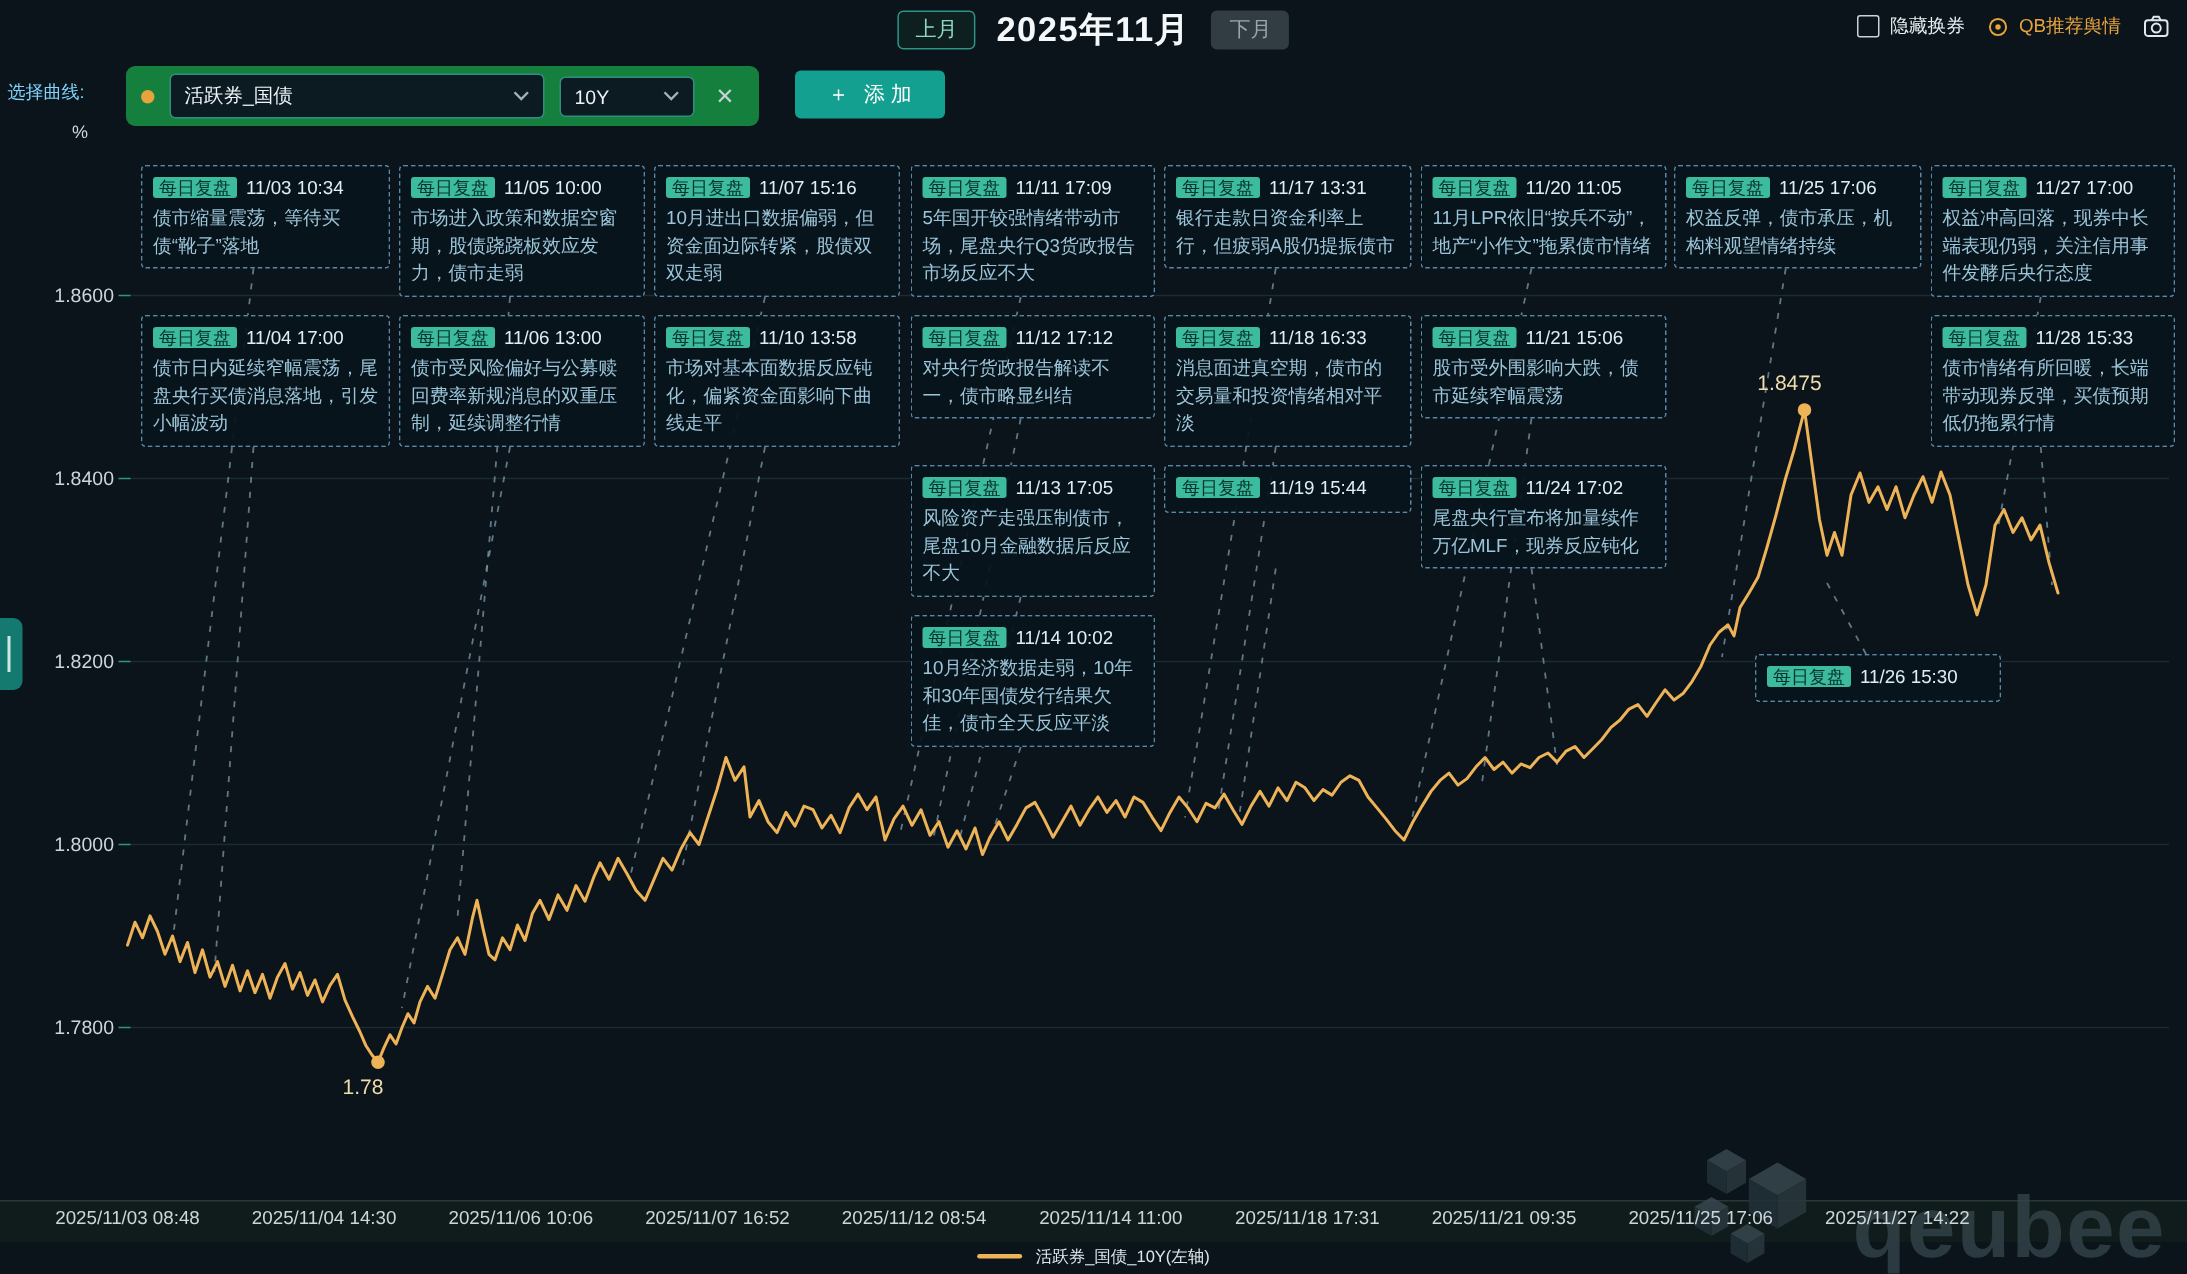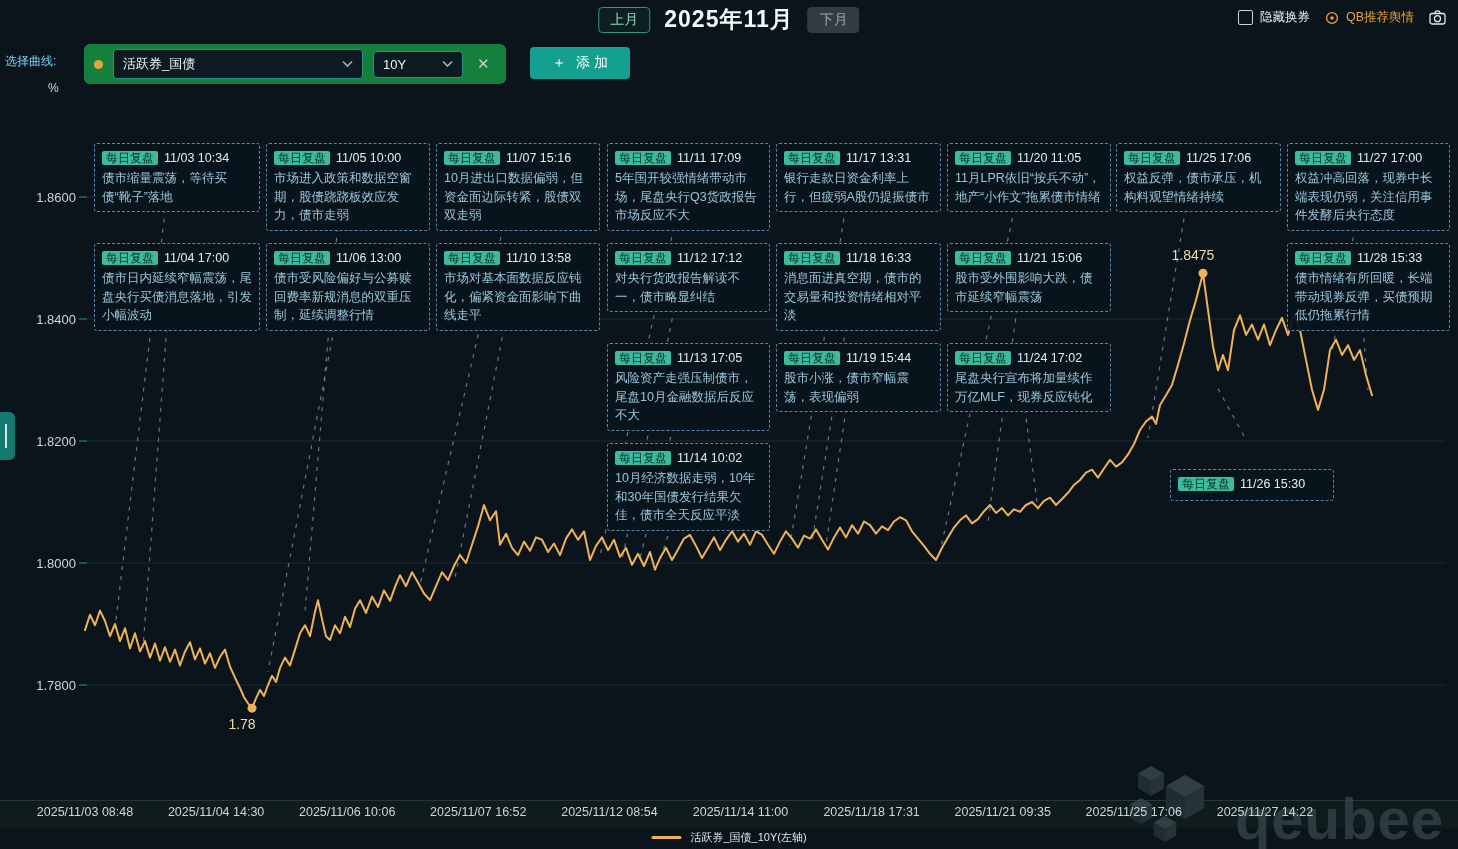--- a/index.html
+++ b/index.html
@@ -45,21 +45,21 @@
   .y-label{position:absolute;left:28px;width:48px;text-align:right;font-size:13px;color:#cdd6da;
     transform:translateY(-50%);z-index:4;}
   .x-label{position:absolute;top:805px;transform:translateX(-50%);font-size:12.5px;color:#ccd5d9;
     white-space:nowrap;z-index:4;}
   .xaxis-strip{position:absolute;left:0;right:0;top:800px;height:27px;background:#101c1b;
     border-top:1px solid #263736;z-index:3;}
 
   
   .annotation{position:absolute;border:1px dashed #5b87a8;border-radius:3px;
     background:rgba(9,20,28,0.94);padding:5px 7px;font-size:12.5px;line-height:1.5;
-    color:#9cc5da;z-index:5;cursor:pointer;margin-top:33px;}
+    color:#9cc5da;z-index:5;cursor:pointer;}
   .annotation .head{white-space:nowrap;margin-bottom:1px;color:#ddeef7;}
   .ann-tag{background:#3dbb9e;color:#07352b;padding:0 4px;border-radius:2px;margin-right:6px;font-size:12px;}
 
   
   .legend{position:absolute;top:830px;left:50%;transform:translateX(-50%);
     display:flex;align-items:center;gap:9px;font-size:11px;color:#dde6ea;z-index:6;cursor:pointer;}
   .legend-line{width:30px;height:3px;background:#eeb257;border-radius:2px;}
 
   
   .left-tab{position:absolute;left:0;top:412px;width:15px;height:48px;background:#147a6f;
@@ -249,21 +249,20 @@
       <div class="annotation" style="left: 1287px; top: 210px; width: 147px;">
         <div class="head"><span class="ann-tag">每日复盘</span><span>11/28 15:33</span></div>
         <div>债市情绪有所回暖，长端带动现券反弹，买债预期低仍拖累行情</div>
       </div>
       <div class="annotation" style="left: 607px; top: 310px; width: 147px;">
         <div class="head"><span class="ann-tag">每日复盘</span><span>11/13 17:05</span></div>
         <div>风险资产走强压制债市，尾盘10月金融数据后反应不大</div>
       </div>
       <div class="annotation" style="left: 776px; top: 310px; width: 149px;">
         <div class="head"><span class="ann-tag">每日复盘</span><span>11/19 15:44</span></div>
-        <div>股市小涨，债市窄幅震荡，表现偏弱</div>
       </div>
       <div class="annotation" style="left: 947px; top: 310px; width: 148px;">
         <div class="head"><span class="ann-tag">每日复盘</span><span>11/24 17:02</span></div>
         <div>尾盘央行宣布将加量续作万亿MLF，现券反应钝化</div>
       </div>
       <div class="annotation" style="left: 607px; top: 410px; width: 147px;">
         <div class="head"><span class="ann-tag">每日复盘</span><span>11/14 10:02</span></div>
         <div>10月经济数据走弱，10年和30年国债发行结果欠佳，债市全天反应平淡</div>
       </div>
       <div class="annotation" style="left: 1170px; top: 436px; width: 148px;">

